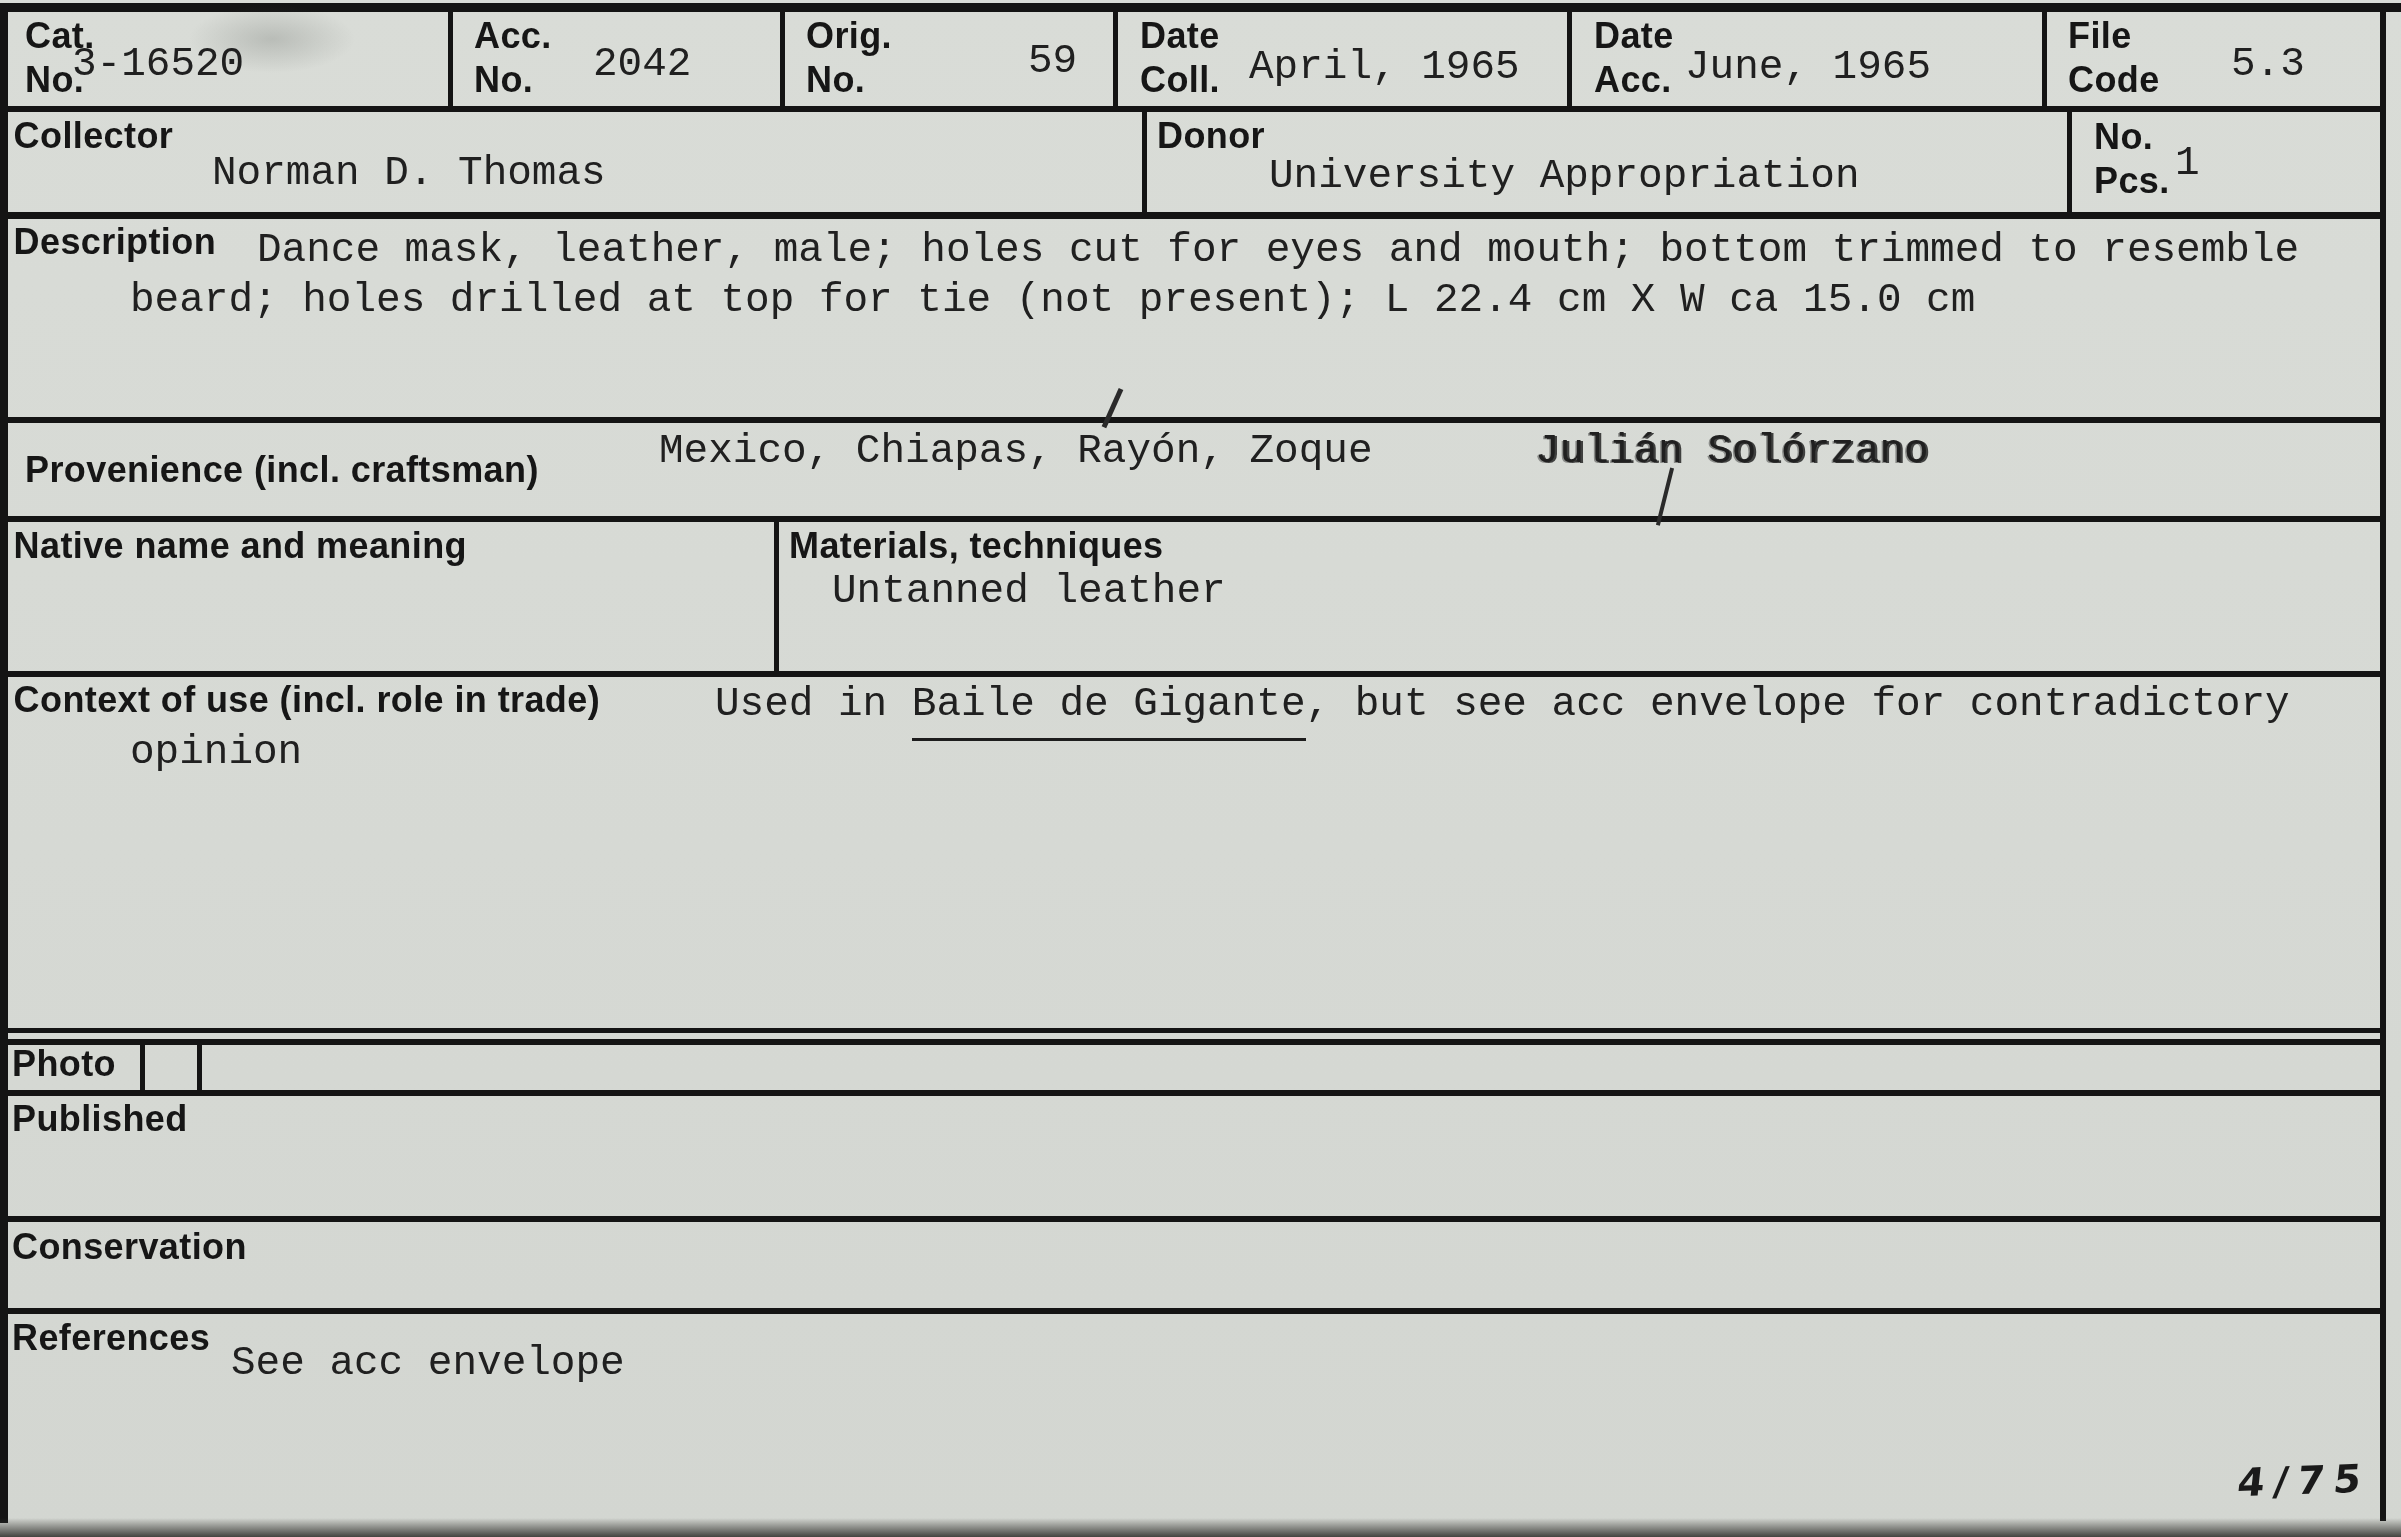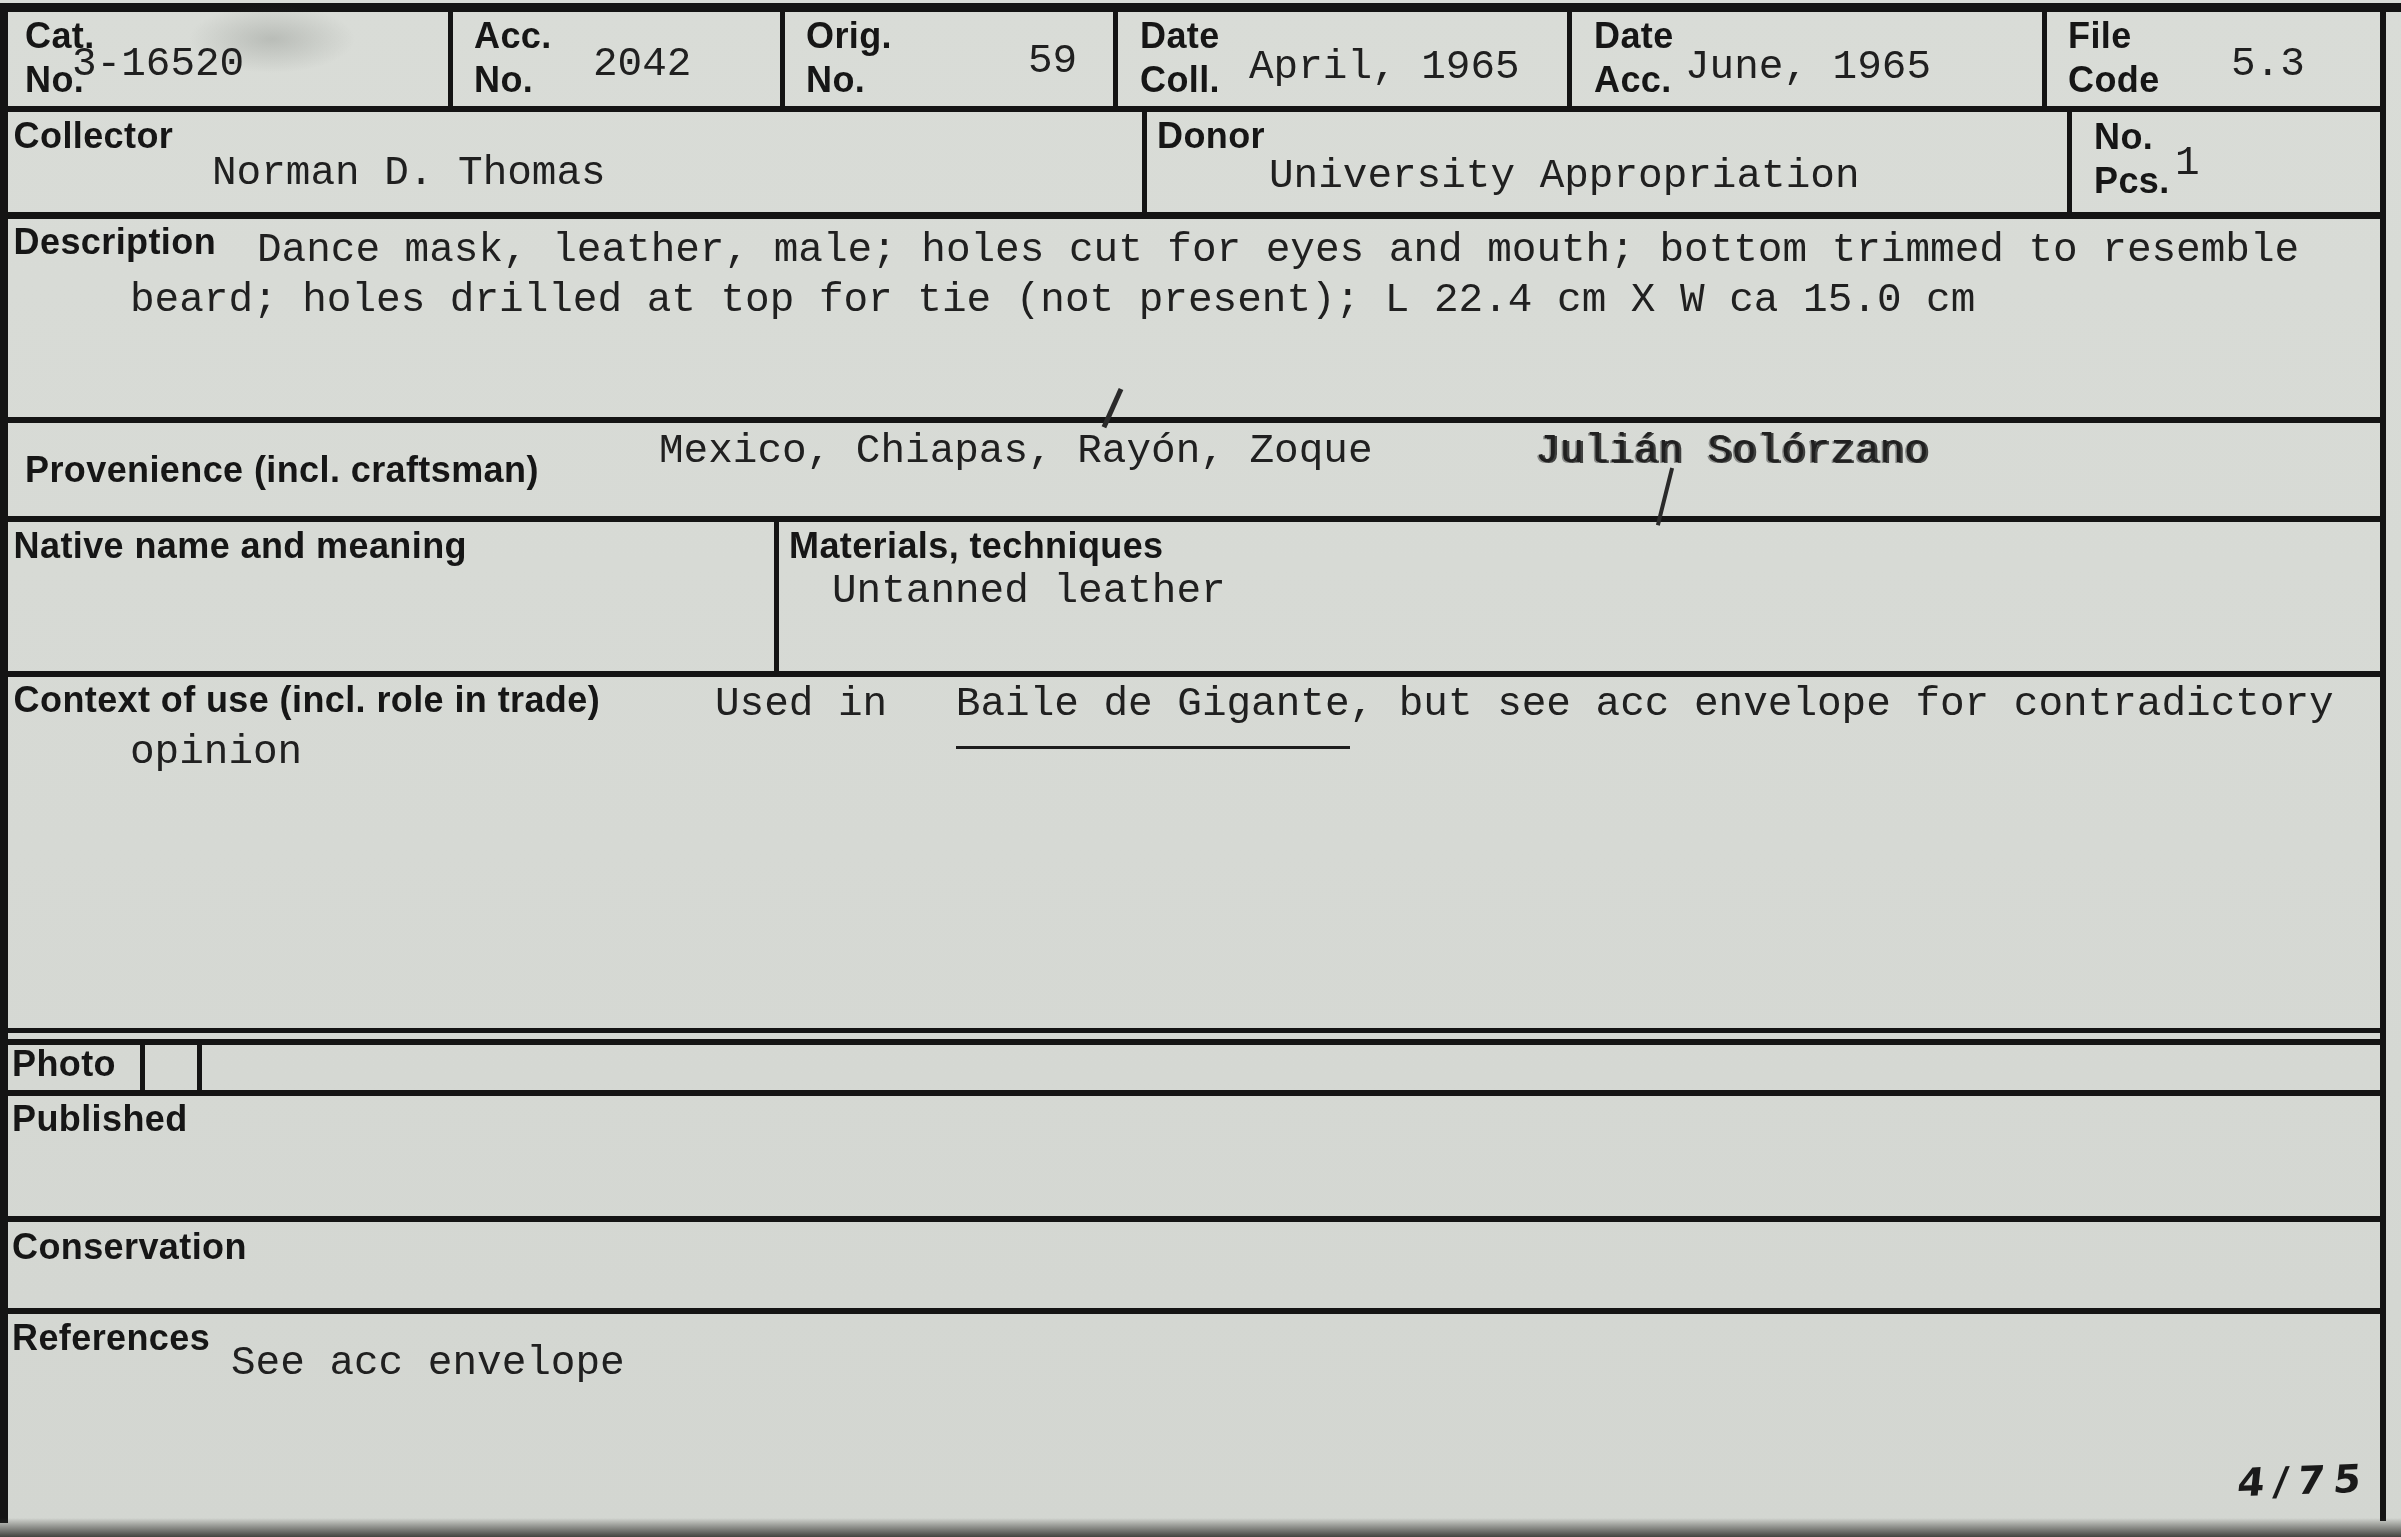--- a/index.html
+++ b/index.html
@@ -24,21 +24,21 @@
   .typed{
     position:absolute;
     font-family:"Liberation Mono","DejaVu Sans Mono",monospace;
     font-size:41px;
     color:#202020;
     white-space:pre;
     line-height:50px;
   }
   .hl{position:absolute;left:0;width:2386px;height:6px;background:#141414;}
   .vl{position:absolute;width:5.3px;background:#141414;}
-  .u{border-bottom:3.8px solid #1d1d1d;padding-bottom:19px;margin-left:44px;}
+  .u{border-bottom:3.8px solid #1d1d1d;padding-bottom:11px;}
   .dbl{text-shadow:2.3px 0.8px 0 rgba(25,25,25,.8), -1.5px 0.8px 0 rgba(45,45,45,.45);}
   .hand{
     position:absolute;
     font-family:"DejaVu Sans",sans-serif;
     font-weight:700;
     font-size:39px;
     color:#1a1a1a;
     letter-spacing:9px;
     transform:skewX(-8deg) rotate(-2deg);
   }

